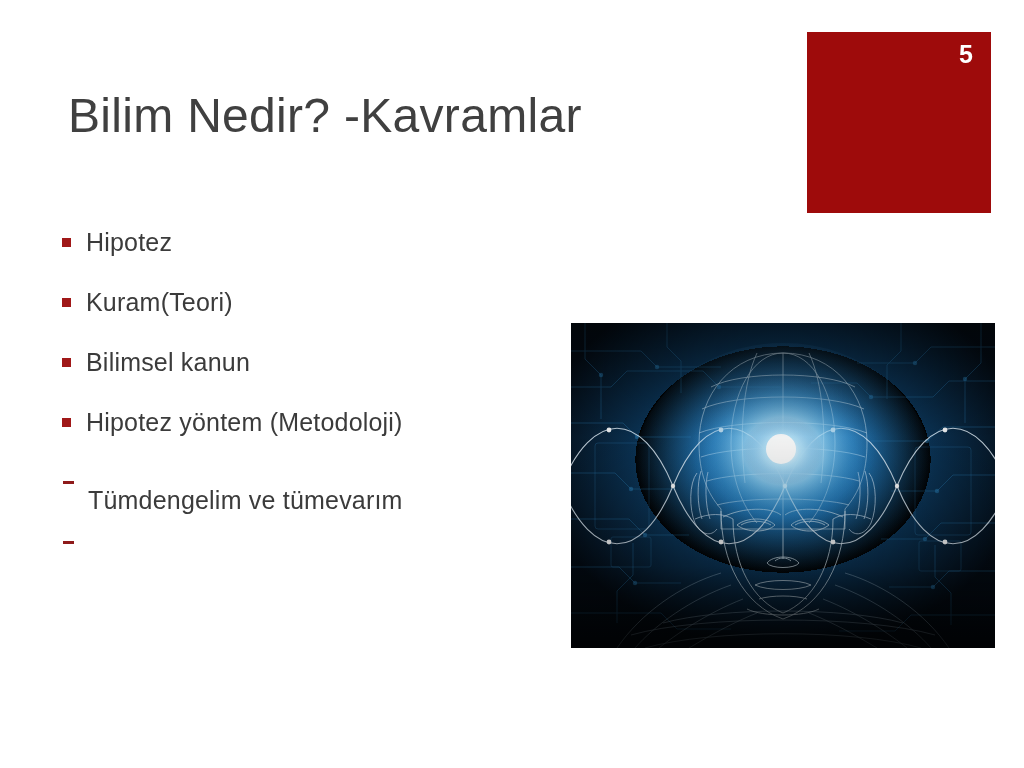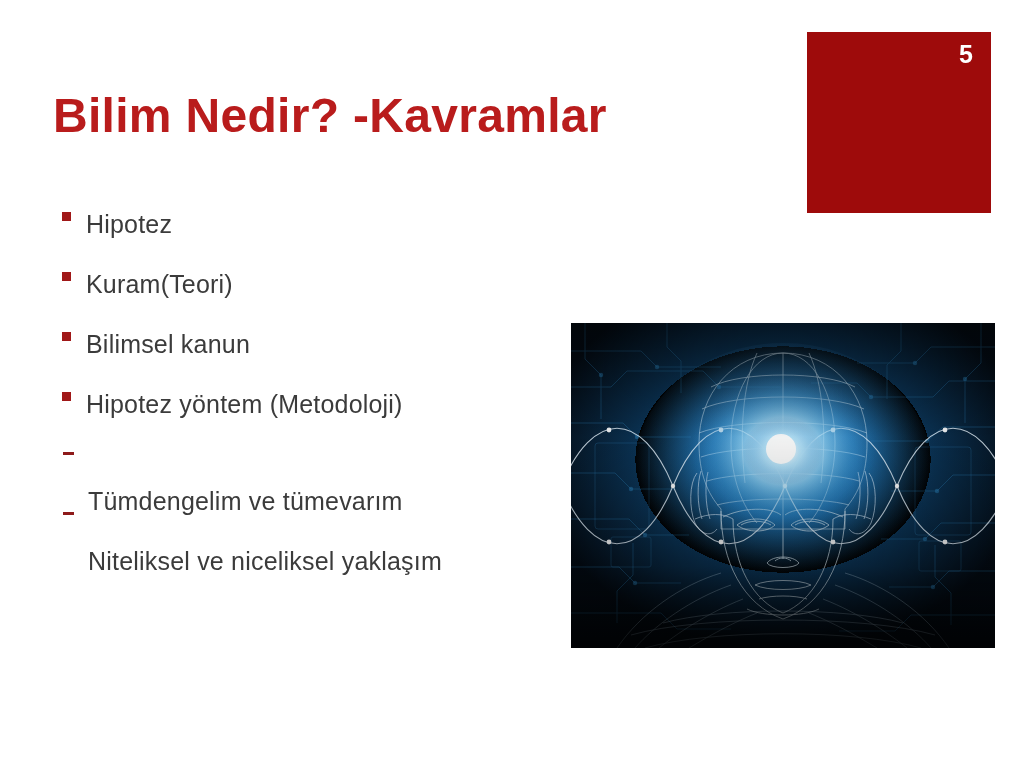--- a/index.html
+++ b/index.html
@@ -39,42 +39,42 @@
     color: #ffffff;
     font-size: 25px;
     font-weight: bold;
     font-family: "Liberation Sans", sans-serif;
     letter-spacing: 0px;
   }
 
   
   #slide-title {
     position: absolute;
-    left: 53px;
+    left: 68px;
     top: 88px;
     font-size: 48px;
-    font-weight: 700;
-    color: #b91c1c;
+    font-weight: 400;
+    color: #404040;
     font-family: "Liberation Sans", sans-serif;
     letter-spacing: 0.3px;
     white-space: nowrap;
   }
 
   
   #bullet-list {
     position: absolute;
     left: 58px;
     top: 212px;
     width: 500px;
   }
   .bullet-row {
     position: relative;
     height: 60px;
     display: flex;
-    align-items: flex-start;
+    align-items: center;
   }
   .bullet-marker {
     width: 28px;
     flex: 0 0 28px;
     display: flex;
     align-items: center;
     justify-content: flex-start;
     padding-left: 4px;
     box-sizing: border-box;
   }
@@ -165,21 +165,20 @@
       <span class="bullet-marker">
           <span class="marker-dash"></span>
         </span>
       <span class="bullet-text">Tümdengelim ve tümevarım</span>
     </div>
 
     <div class="bullet-row sub">
       <span class="bullet-marker">
           <span class="marker-dash"></span>
         </span>
-      <span class="bullet-text">Niteliksel ve niceliksel yaklaşım</span>
     </div>
 
 
   </div>
 
   <div id="slide-picture">
     <svg viewBox="0 0 424 325" xmlns="http://www.w3.org/2000/svg">
       <defs>
         <radialGradient id="bgGlow" cx="50%" cy="42%" r="58%">
           <stop offset="0%" stop-color="#3fa9e8"></stop>

